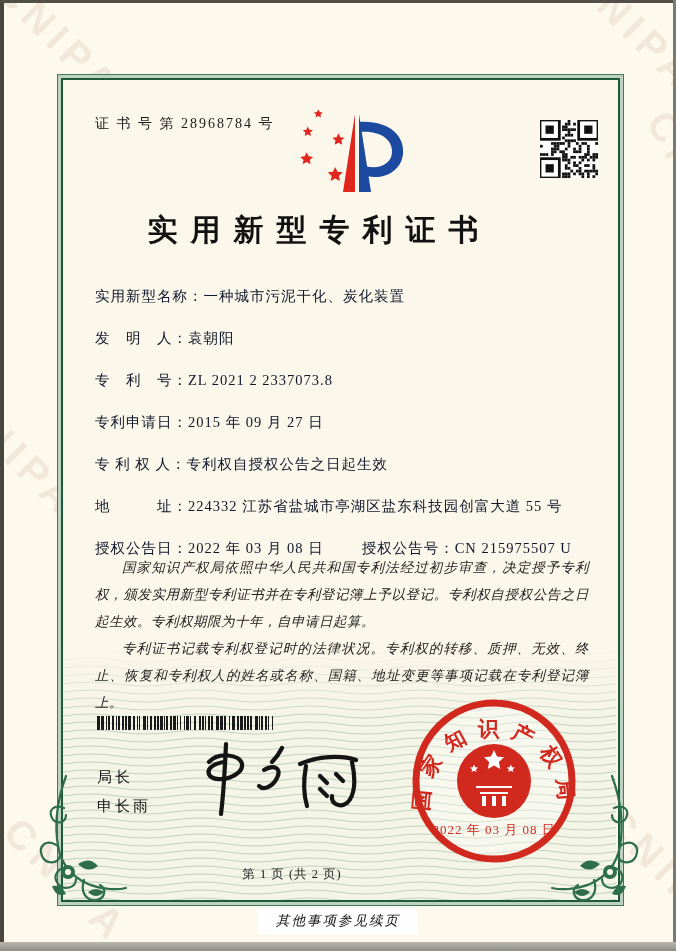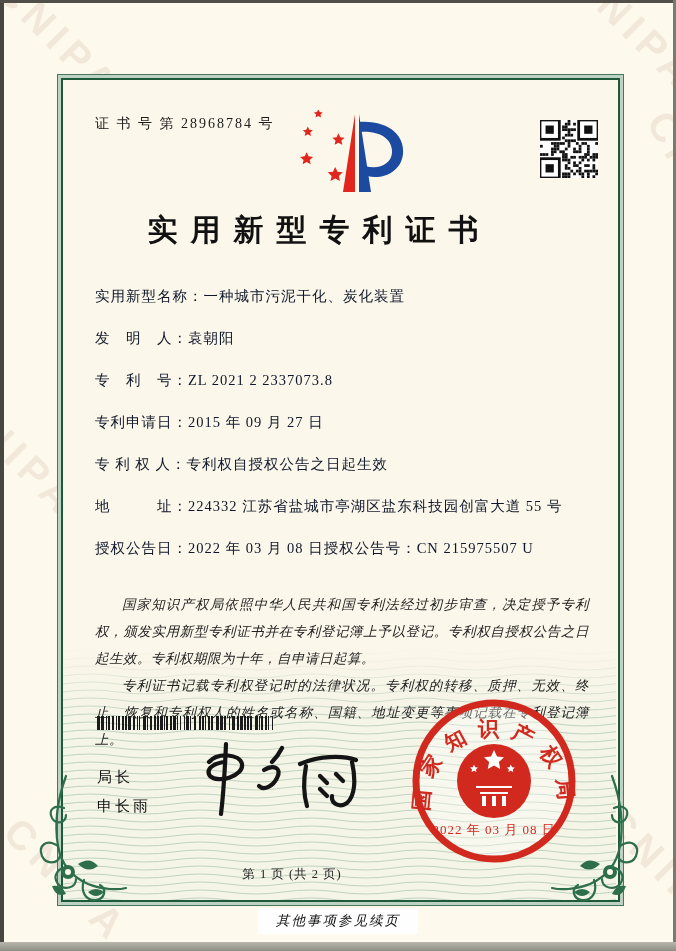--- a/index.html
+++ b/index.html
@@ -25,23 +25,23 @@
   
   .certno{position:absolute;left:95px;top:115px;font-size:14px;letter-spacing:2px;color:#1b1b1b;}
   .logo{position:absolute;left:293px;top:110px;}
   .qr{position:absolute;left:540px;top:120px;width:58px;height:58px;background:#fff;}
   .title{position:absolute;left:57px;top:210px;width:525px;text-align:center;font-size:30px;
       font-weight:700;letter-spacing:13px;color:#111;}
   
   .fields{position:absolute;left:95px;top:287px;width:500px;}
   .frow{height:42px;font-size:14.5px;color:#0f172a;letter-spacing:1px;white-space:nowrap;}
   .frow .lab{display:inline-block;}
-  .frow2{display:flex;}
-  
-  .legal{position:absolute;left:95px;top:591px;width:494px;font-size:13.5px;font-style:italic;
+  .frow2{display:flex;gap:38px;}
+  
+  .legal{position:absolute;left:95px;top:554px;width:494px;font-size:13.5px;font-style:italic;
       line-height:27px;color:#222;letter-spacing:0.5px;text-align:justify;}
   .legal p{margin:0;text-indent:2em;}
   
   .barcode{position:absolute;left:97px;top:716px;}
   
   .signer{position:absolute;left:97px;top:762px;font-family:"Liberation Sans","DejaVu Sans",sans-serif;
       font-size:15px;color:#111;letter-spacing:3px;line-height:29px;}
   .signature{position:absolute;left:196px;top:738px;}
   
   .seal{position:absolute;left:406px;top:695px;}

